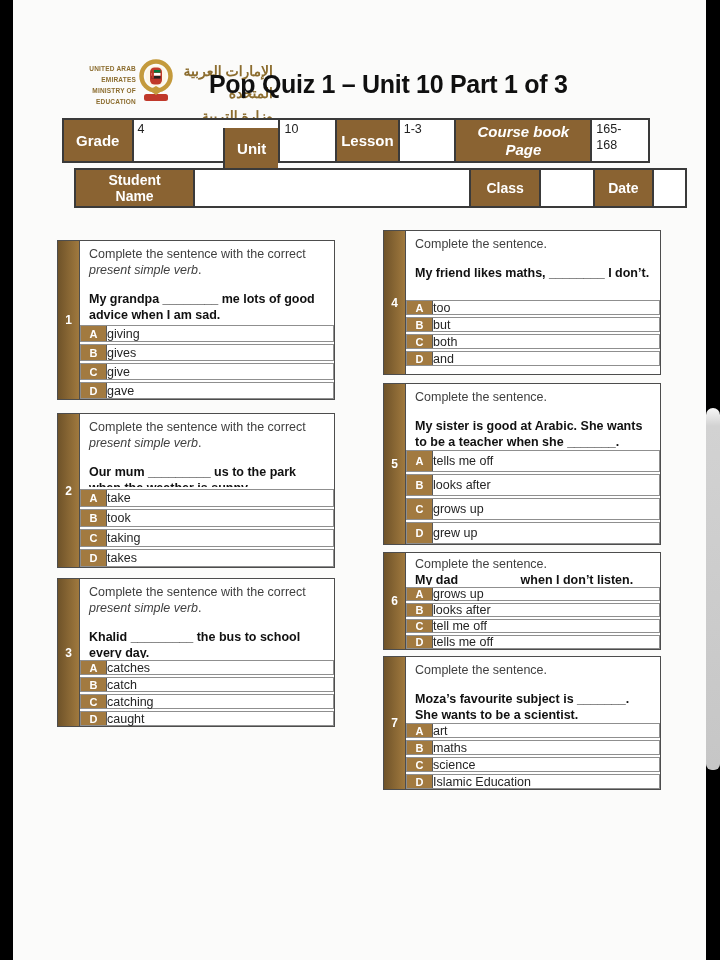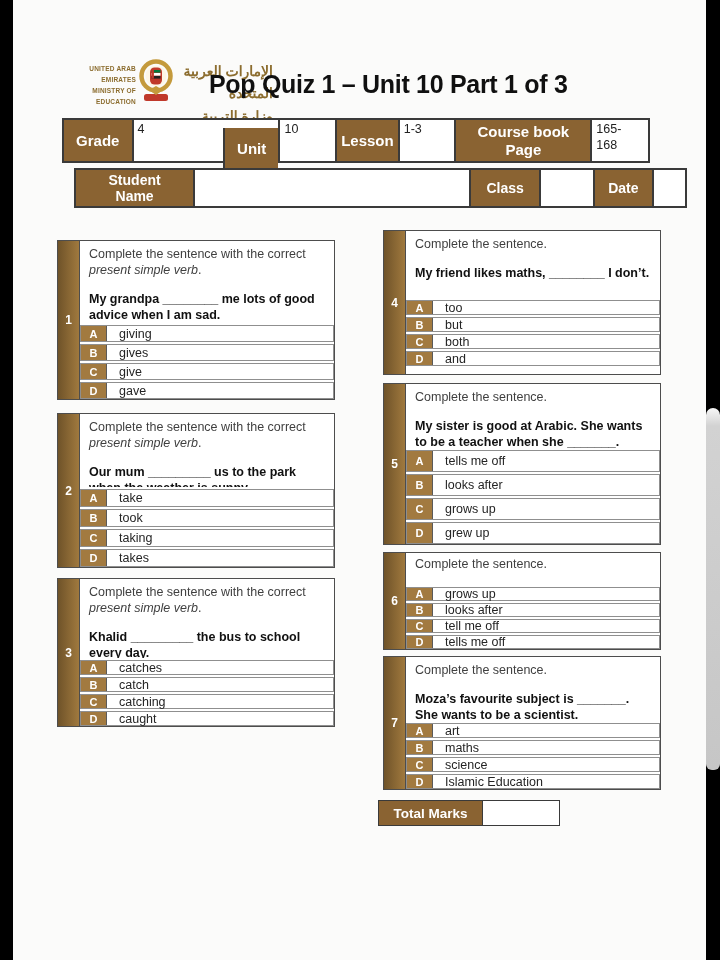--- a/index.html
+++ b/index.html
@@ -43,21 +43,21 @@
   .qtext { flex:1; padding:5px 8px 2px 9px; overflow:hidden; }
   .instruction { font-size:12.5px; color:#3f3f3f; line-height:1.28; }
   .sentence { font-size:12.5px; font-weight:bold; color:#111; line-height:1.28; margin-top:13px; }
   .question.tight .sentence { margin-top:0; }
   .question.tight .qtext { padding-top:3px; }
   .option-row { display:flex; align-items:center; height:calc(var(--rowh) + 2px);
     border:1px solid #8f8f8f; margin-top:2px; background:#fff; }
   .opt-letter { width:26px; flex:0 0 26px; align-self:stretch; background:#a27a40; color:#fff;
     font-size:11px; font-weight:bold; display:flex; align-items:center; justify-content:center;
     border-right:1px solid #5a5a5a; }
-  .opt-text { font-size:12.5px; color:#242424; padding-left:12px; white-space:nowrap; }
+  .opt-text { font-size:12.5px; color:#242424; white-space:nowrap; }
 
   
   .total { position:absolute; left:378px; top:800px; display:flex; }
   .total-label { width:105px; height:26px; background:#8a6332; border:1.5px solid #3a3a3a;
     color:#fff; font-weight:bold; font-size:13.5px; display:flex; align-items:center; justify-content:center; }
   .total-value { width:77px; height:26px; background:#fff; border:1.5px solid #3a3a3a; border-left:none; }
 </style>
 </head>
 <body>
 
@@ -85,21 +85,21 @@
   <div class="title">Pop Quiz 1 – Unit 10 Part 1 of 3</div>
 
   <div class="bar" style="left:62px;top:118px;width:588px;height:45px;">
     <div class="cell flabel" style="width:68px;">Grade</div>
     <div class="cell fvalue" style="width:92px;"><span>4</span></div>
     <div class="cell flabel" style="width:56px;margin-top:8px;">Unit</div>
     <div class="cell fvalue" style="width:57px;"><span>10</span></div>
     <div class="cell flabel" style="width:63px;">Lesson</div>
     <div class="cell fvalue" style="width:57px;"><span>1-3</span></div>
     <div class="cell flabel" style="width:137px;">
-        <span class="wrap-label" style="max-width:100px;">Course book Page</span>
+        <span class="wrap-label" style="max-width:100px;font-style:italic;">Course book Page</span>
       </div>
     <div class="cell fvalue" style="width:58px;"><span class="wrap-narrow">165-168</span></div>
   </div>
 
   <div class="bar" style="left:52px;top:168px;width:613px;height:40px;margin-left:22px;">
     <div class="cell flabel small" style="width:118px;">
         <span class="wrap-label">Student Name</span>
       </div>
     <div class="cell fvalue" style="width:278px;"><span></span></div>
     <div class="cell flabel small" style="width:70px;">Class</div>
@@ -246,20 +246,21 @@
           </div>
       </div>
     </div>
   </div>
 
   <div class="question tight" style="left:383px;top:552px;width:278px;height:98px;--rowh:12px;">
     <div class="qnum">6</div>
     <div class="qbody">
       <div class="qtext">
         <div class="instruction"><span>Complete the sentence.</span> <i></i><span></span></div>
+        <div class="sentence">My dad ________ when I don’t listen.</div>
       </div>
       <div>
         <div class="option-row">
             <span class="opt-letter">A</span>
             <span class="opt-text">grows up</span>
           </div>
         <div class="option-row">
             <span class="opt-letter">B</span>
             <span class="opt-text">looks after</span>
           </div>
@@ -296,22 +297,18 @@
             <span class="opt-text">science</span>
           </div>
         <div class="option-row">
             <span class="opt-letter">D</span>
             <span class="opt-text">Islamic Education</span>
           </div>
       </div>
     </div>
   </div>
 
-  <div class="total">
-    <div class="total-label">Total Marks</div>
-    <div class="total-value"><span></span></div>
-  </div>
 
   <div class="edge-left"></div>
   <div class="edge-right"></div>
   <div class="scroll-thumb"></div>
 
 </div>
 
 </body></html>

